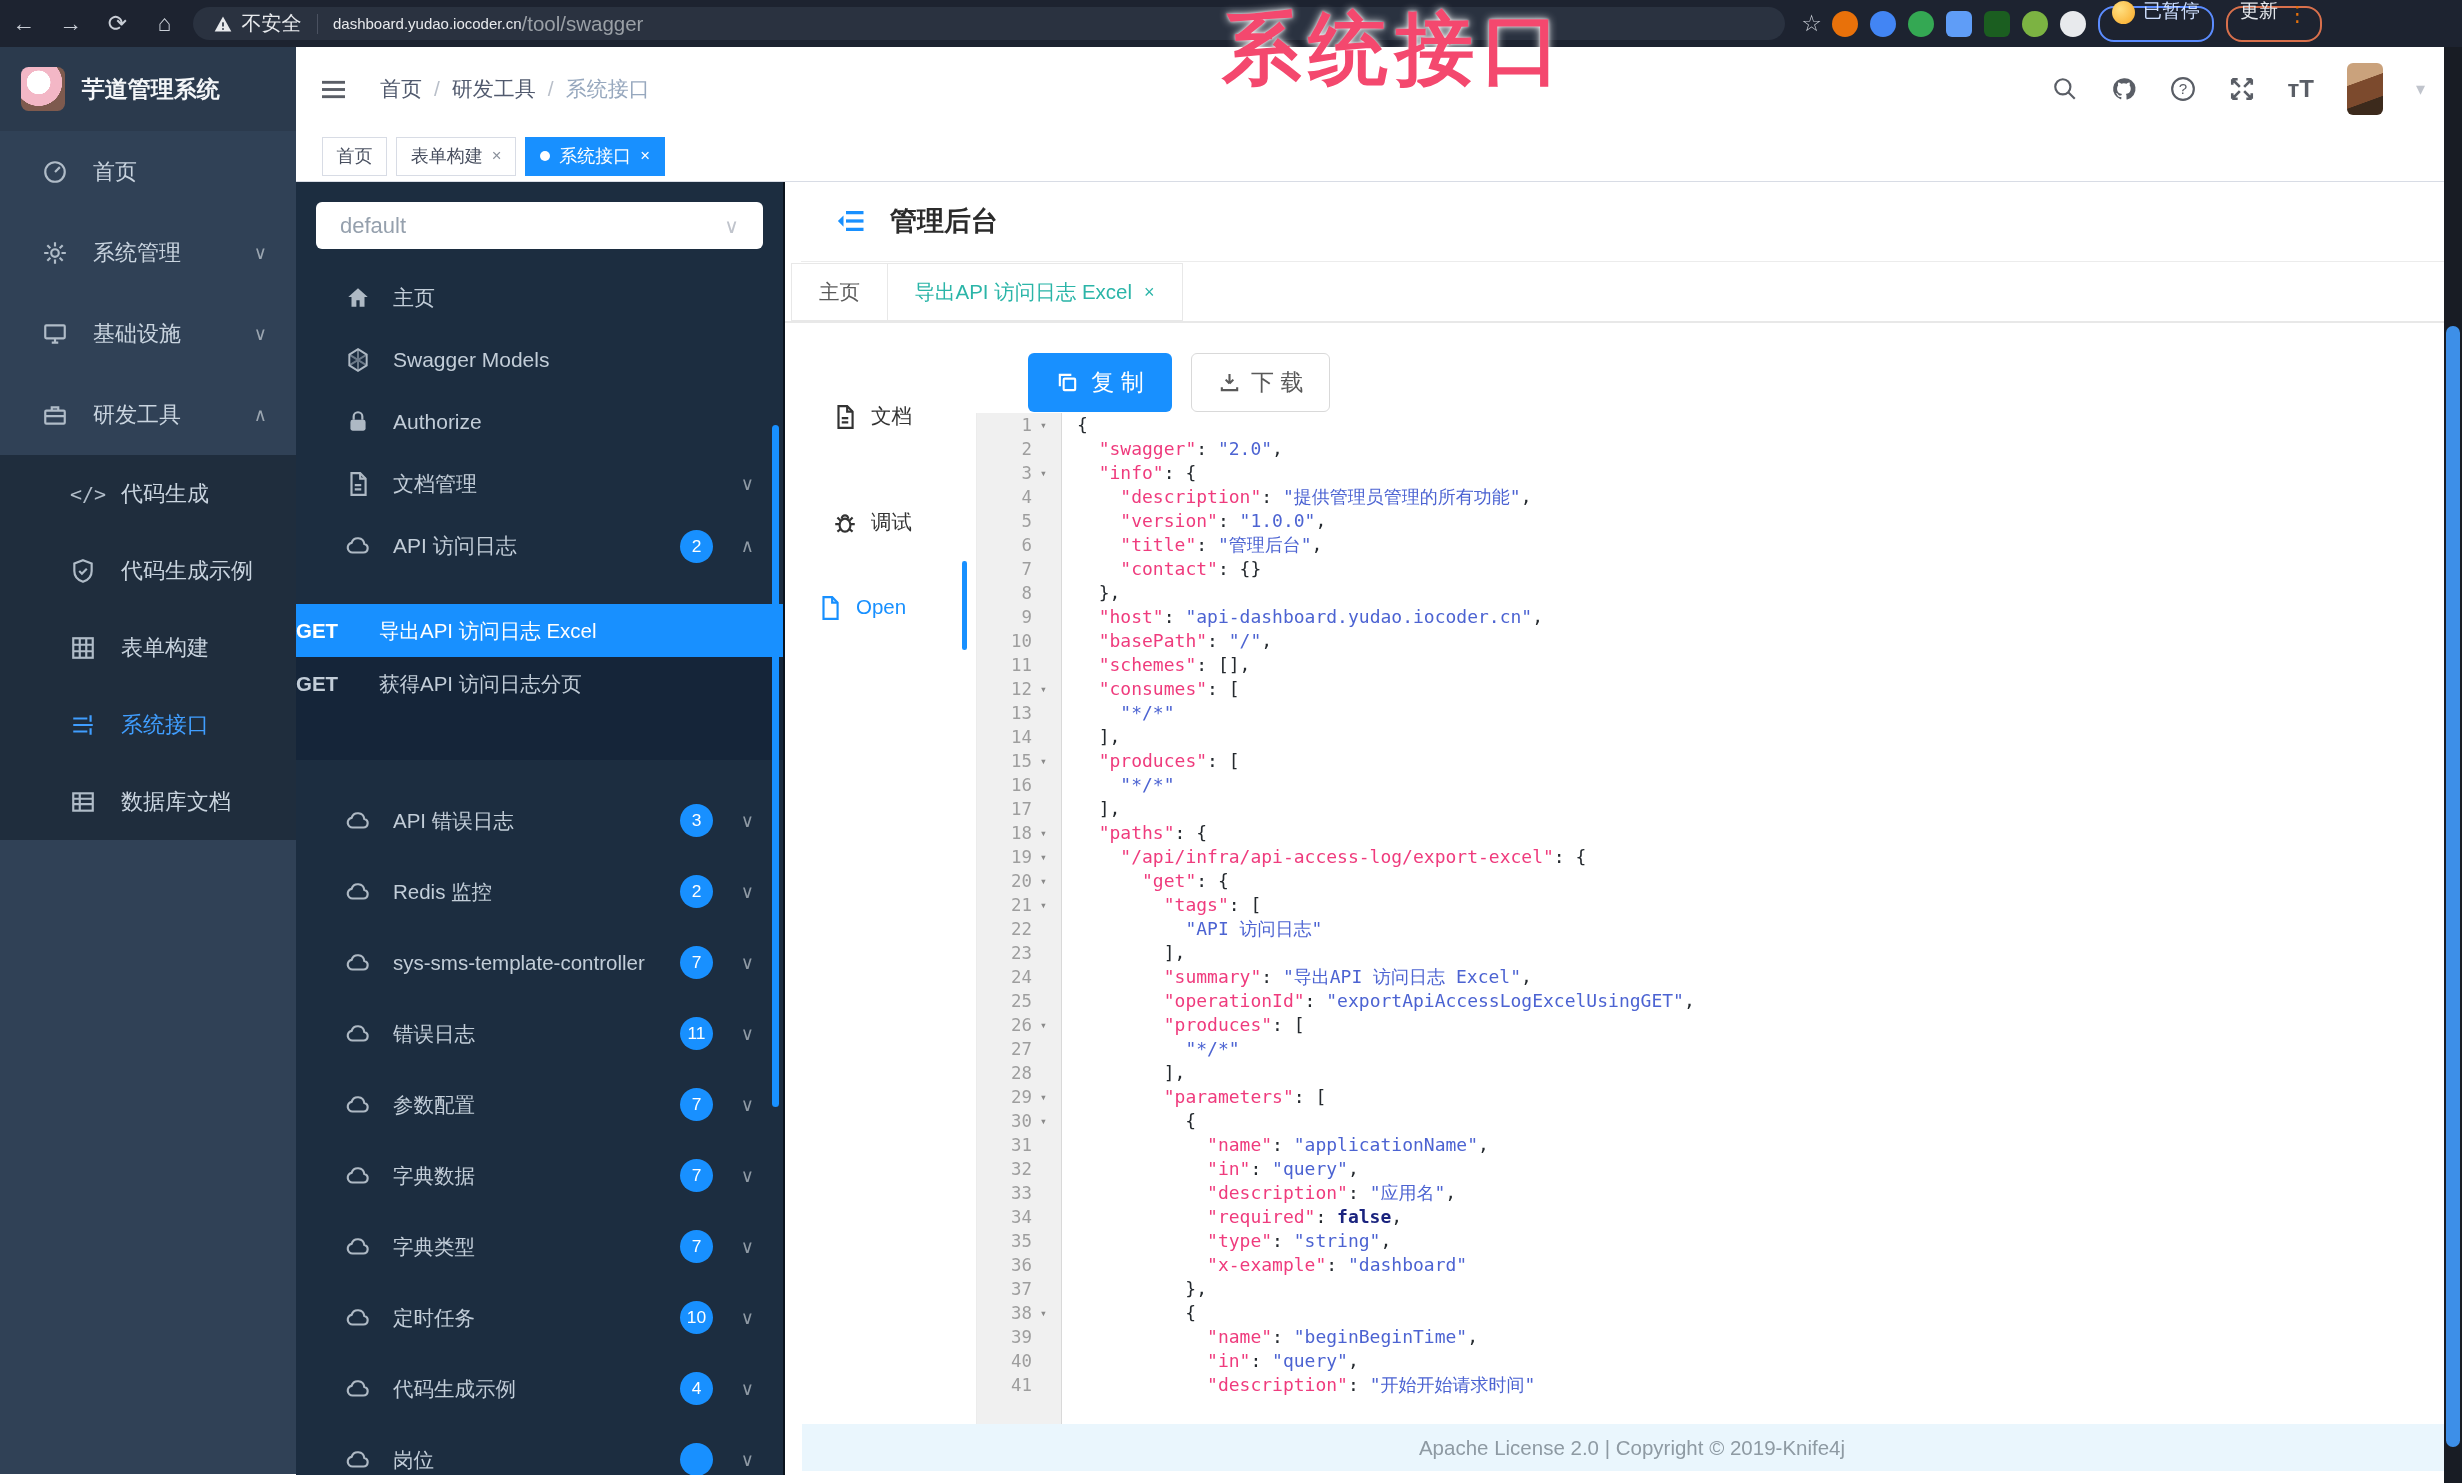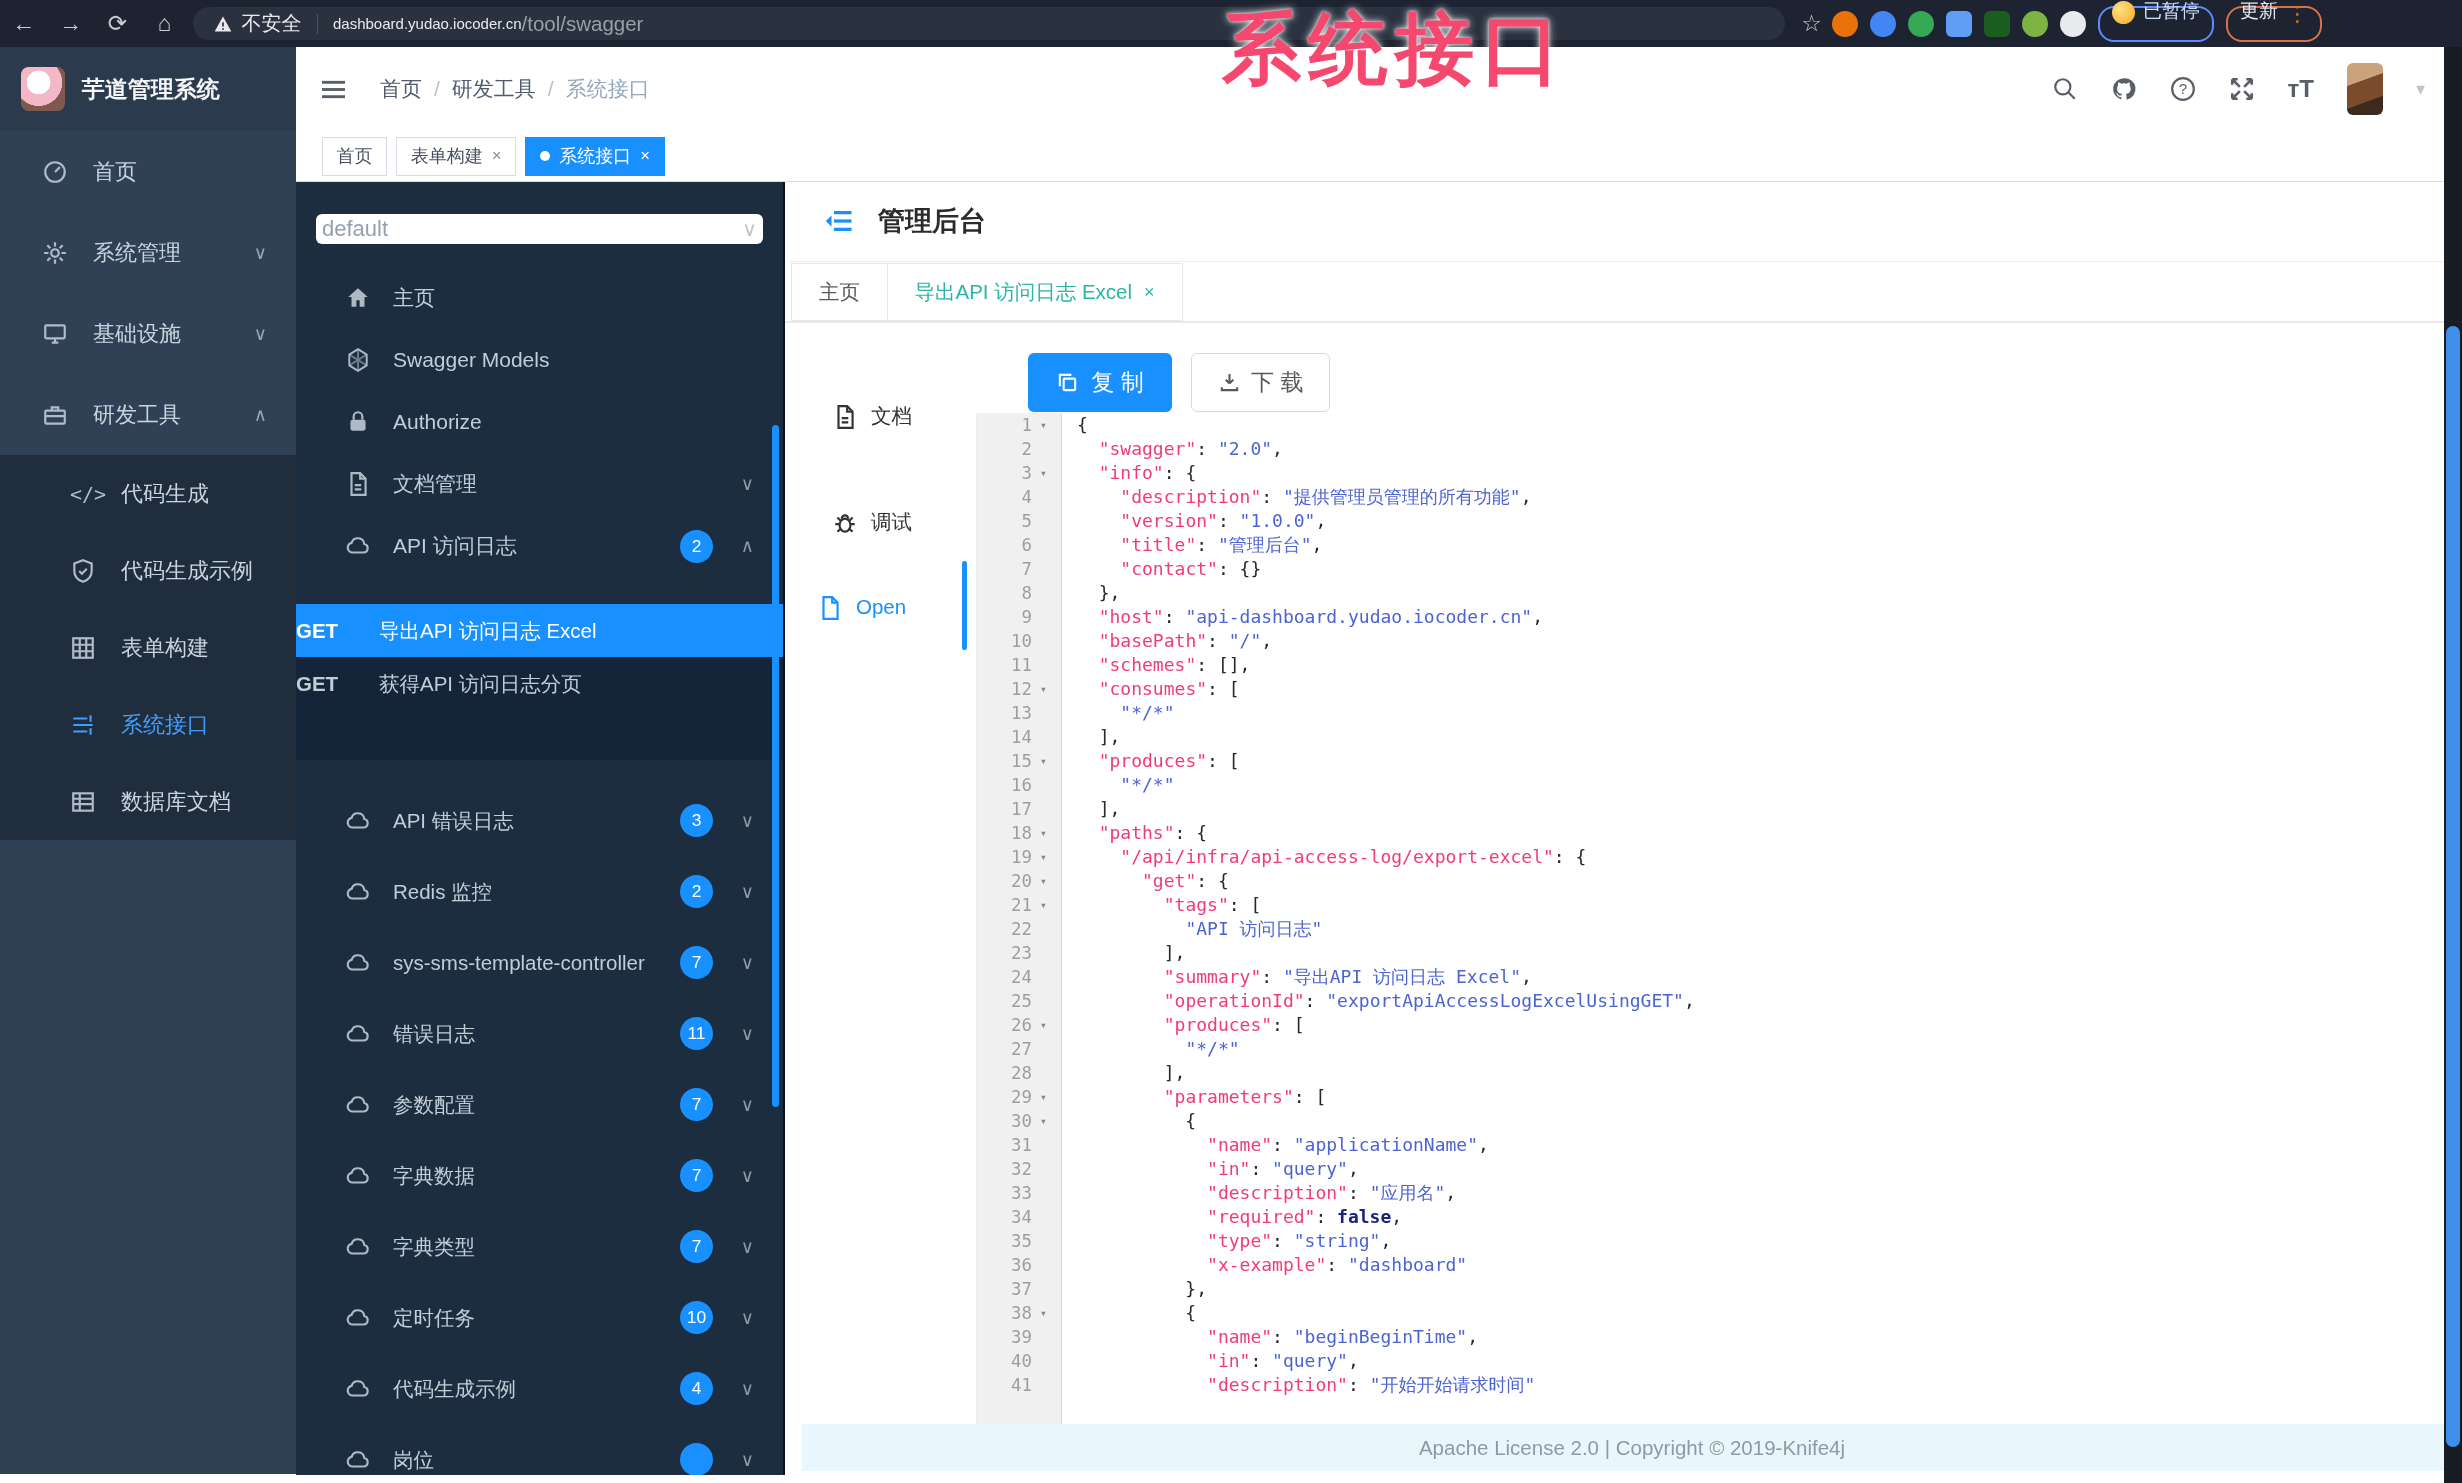--- a/index.html
+++ b/index.html
@@ -74,22 +74,22 @@
     border:1.5px solid #d8dce5; background:#fff; color:#495060; font-size:18px; cursor:pointer; }
   .tag .dot { width:10.6px; height:10.6px; border-radius:50%; background:#fff; display:none; }
   .tag .x { font-size:16.7px; color:#8b919c; }
   .tag.active { background:#1890ff; border-color:#1890ff; color:#fff; }
   .tag.active .dot { display:block; }
   .tag.active .x { color:#fff; }
 
   
   .swagger-panel { position:absolute; left:296px; top:182px; width:489px; height:1293px;
     background:#1c2d40; border-right:2.3px solid #0a131d; overflow:hidden; }
-  .sw-select { position:absolute; left:20px; top:32px; width:447px; height:30px; background:#fff;
-    border-radius:6px; display:flex; align-items:center; padding:0 6px; cursor:pointer; }
+  .sw-select { position:absolute; left:20px; top:20px; width:447px; height:47px; background:#fff;
+    border-radius:6px; display:flex; align-items:center; padding:0 24px; cursor:pointer; }
   .sw-select .val { color:#95a0ad; font-size:22px; flex:1; }
   .sw-select .chev { color:#c0c4cc; font-size:20px; }
   .sw-menu { position:absolute; left:0; top:85px; width:100%; }
   .sw-item { height:62px; display:flex; align-items:center; padding-left:49px; color:#c2cdd8;
     font-size:21px; cursor:pointer; position:relative; }
   .sw-item .mi { width:27px; height:26px; margin-right:21px; color:#aeb9c4; flex:none; }
   .sw-item .chev { position:absolute; right:29px; color:#8e99a4; font-size:18px; }
   .badge { min-width:33px; height:33px; border-radius:16.7px; background:#1890ff; color:#fff;
     font-size:17.4px; display:flex; align-items:center; justify-content:center; padding:0 6px; }
   .sw-item .badge { position:absolute; right:70px; }
@@ -103,21 +103,21 @@
   .sw-group { height:71px; display:flex; align-items:center; padding-left:49px; color:#c2cdd8;
     font-size:20.5px; cursor:pointer; position:relative; }
   .sw-group .mi { width:27px; height:26px; margin-right:21px; color:#aeb9c4; flex:none; }
   .sw-group .badge { position:absolute; right:70px; }
   .sw-group .chev { position:absolute; right:29px; color:#8e99a4; font-size:18px; }
   .sw-scroll { position:absolute; right:3.8px; top:243px; width:6.8px; height:682px;
     background:#1890ff; border-radius:3.8px; }
 
   
   .main { position:absolute; left:785px; top:182px; width:1660px; height:1293px; background:#fff; }
-  .doc-header { position:absolute; left:4px; top:0; width:100%; height:80px;
+  .doc-header { position:absolute; left:16px; top:0; width:100%; height:80px;
     border-bottom:1.5px solid #ececec; }
   .collapse-ic { position:absolute; left:34px; top:24px; width:32px; height:30px; color:#1890ff; }
   .doc-title { position:absolute; left:89px; top:21px; font-size:27px; color:#2b2b2b; font-weight:600; }
   .doc-search { position:absolute; right:18px; top:16.7px; display:flex; align-items:center; gap:21px; }
   .doc-search input { width:255px; height:39px; border:none; outline:none;
     border-bottom:1.5px solid #e8eaeb; font-size:20px; color:#333; }
   .doc-search input::placeholder { color:#c0c4cc; }
   .search-btn { width:41px; height:41px; border-radius:6px; background:#e6f7f4; color:#2bb5a8;
     display:flex; align-items:center; justify-content:center; cursor:pointer; }
   .search-btn svg { width:23px; height:23px; }

